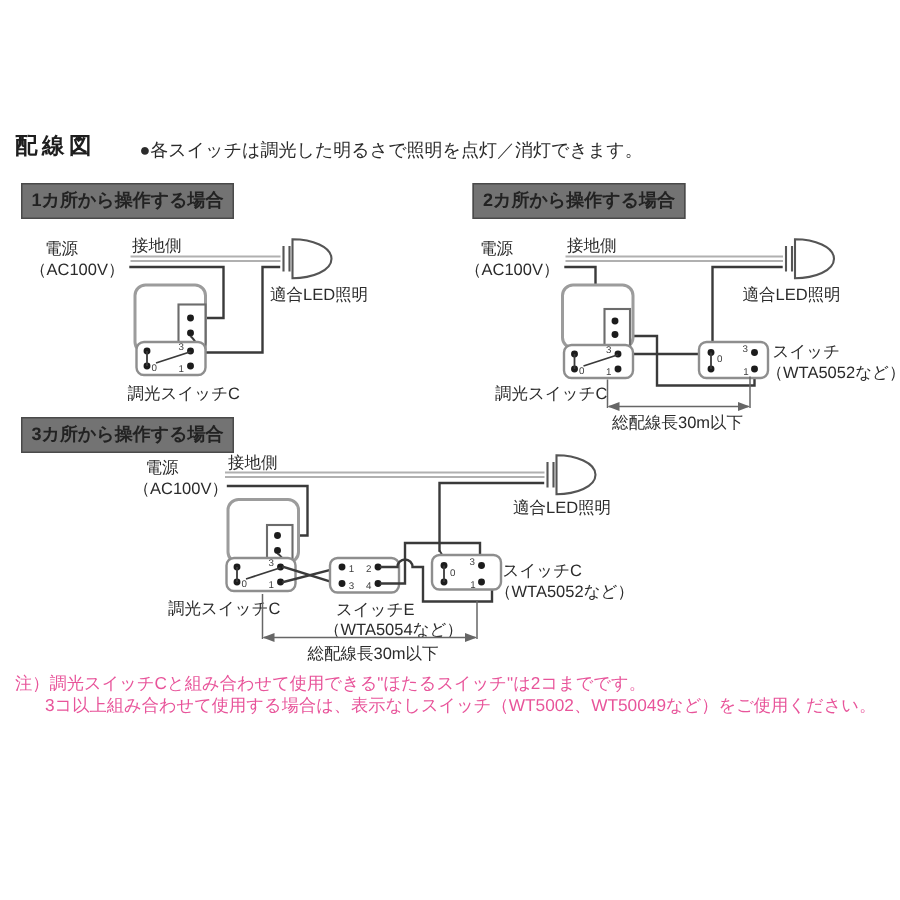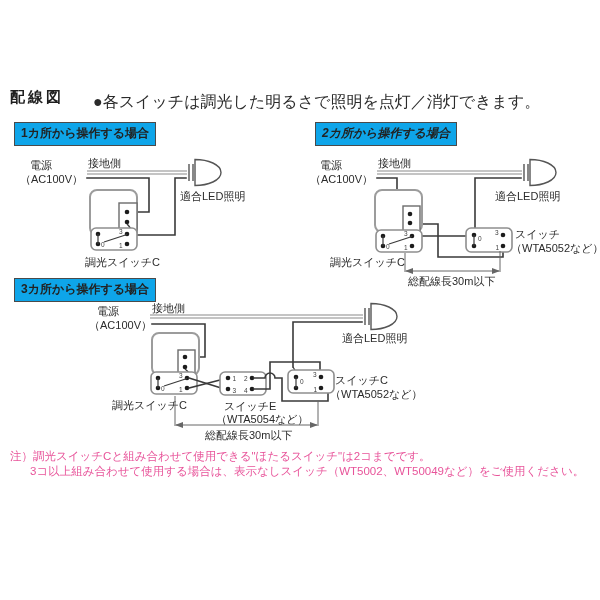--- a/index.html
+++ b/index.html
@@ -1,24 +1,24 @@
 <!DOCTYPE html>
 <html><head>
 <meta charset="utf-8">
 <style>
   html,body{margin:0;padding:0;background:#ffffff;}
   #page{position:relative;width:598px;height:600px;background:#fff;overflow:hidden;
         font-family:"Liberation Sans","DejaVu Sans",sans-serif;color:#2b2b2b;}
   .abs{position:absolute;}
   #title{left:10px;top:88px;font-size:15px;font-weight:bold;letter-spacing:3px;color:#1e1e1e;}
-  #title-note{left:93px;top:92px;font-size:16px;color:#2b2b2b;}
+  #title-note{left:93px;top:92px;font-size:12px;color:#2b2b2b;}
   .sec-box{border:1.3px solid #4a4a4a;padding:2px 6px 3px 6px;font-size:12px;
-           font-weight:600;color:#222;background:#0ea5e9;white-space:nowrap;}
+           font-weight:600;color:#222;background:#737373;white-space:nowrap;}
   #sec1{left:14px;top:122px;}
-  #sec2{left:315px;top:122px;font-style:italic;}
+  #sec2{left:315px;top:122px;}
   #sec3{left:14px;top:278px;}
   #notes{left:10px;top:449px;font-size:11.5px;line-height:15px;color:#e8549a;}
   #notes .indent{margin-left:20px;}
   svg text{font-family:"Liberation Sans","DejaVu Sans",sans-serif;fill:#2b2b2b;}
   text.lbl{font-size:11px;}
   text.sm{font-size:6.5px;fill:#3c3c3c;}
   text.dim{font-size:11px;}
   .wire{stroke:#3a3a3a;stroke-width:1.6;fill:none;stroke-linecap:square;}
   .neutral{stroke:#b0b0b0;stroke-width:1.4;fill:none;}
   .body-box{stroke:#9c9c9c;stroke-width:2;fill:#fff;}

